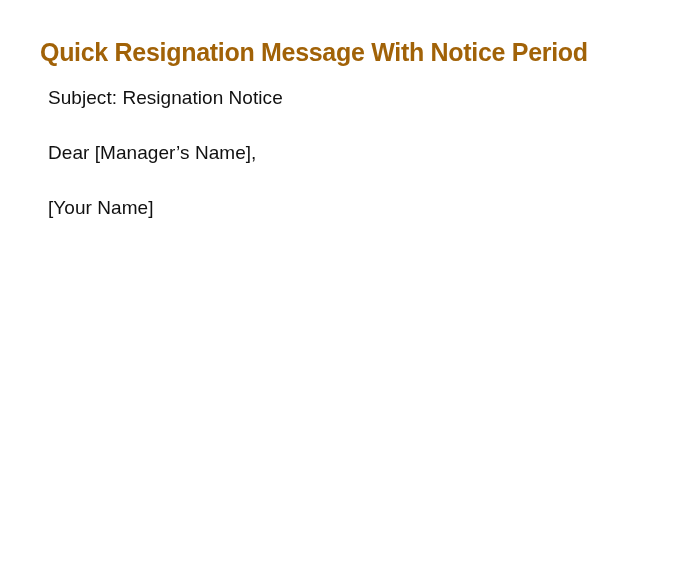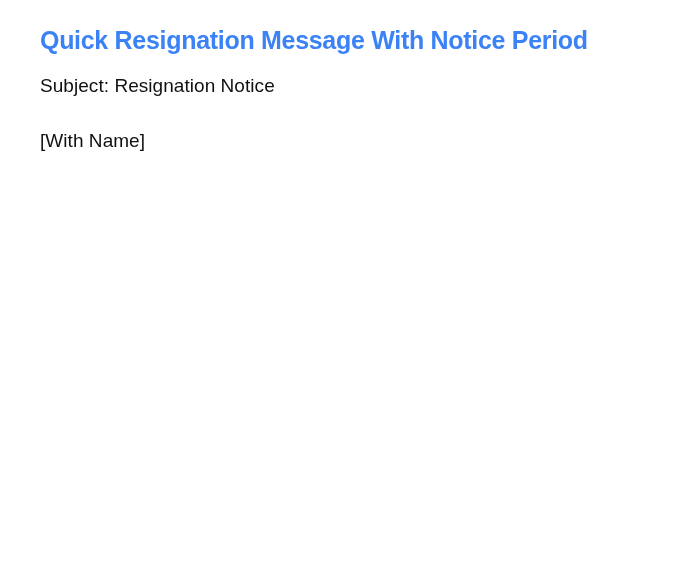--- a/index.html
+++ b/index.html
@@ -1,20 +1,21 @@
 <!DOCTYPE html>
 <html><head>
 <meta charset="utf-8">
 <style>
   html, body { margin: 0; padding: 0; background: #ffffff; }
   body { width: 700px; height: 566px; overflow: hidden; position: relative; }
   .doc { position: absolute; left: 40px; top: 22px; width: 590px; color: #111111; font-family: "Liberation Sans", sans-serif; }
-  .title { font-size: 25px; font-weight: bold; line-height: 36px; margin: 0 0 10px 0; letter-spacing: -0.3px; color: #3b82f6; }
-  p { font-size: 19px; line-height: 35px; margin: 0 0 20px 0; letter-spacing: 0.05px; }
+  .title { font-size: 25px; font-weight: bold; line-height: 36px; margin: 12px 0 10px 0; letter-spacing: -0.3px; color: #a16207; }
+  p { font-size: 19px; line-height: 35px; margin: 0 0 20px 8px; letter-spacing: 0.05px; }
 </style>
 </head>
 <body>
 
 <div class="doc">
   <h1 class="title">Quick Resignation Message With Notice Period</h1>
   <p>Subject: Resignation Notice</p>
-  <p>[With Name]</p>
+  <p>Dear [Manager’s Name],</p>
+  <p>[Your Name]</p>
 </div>
 
 </body></html>

